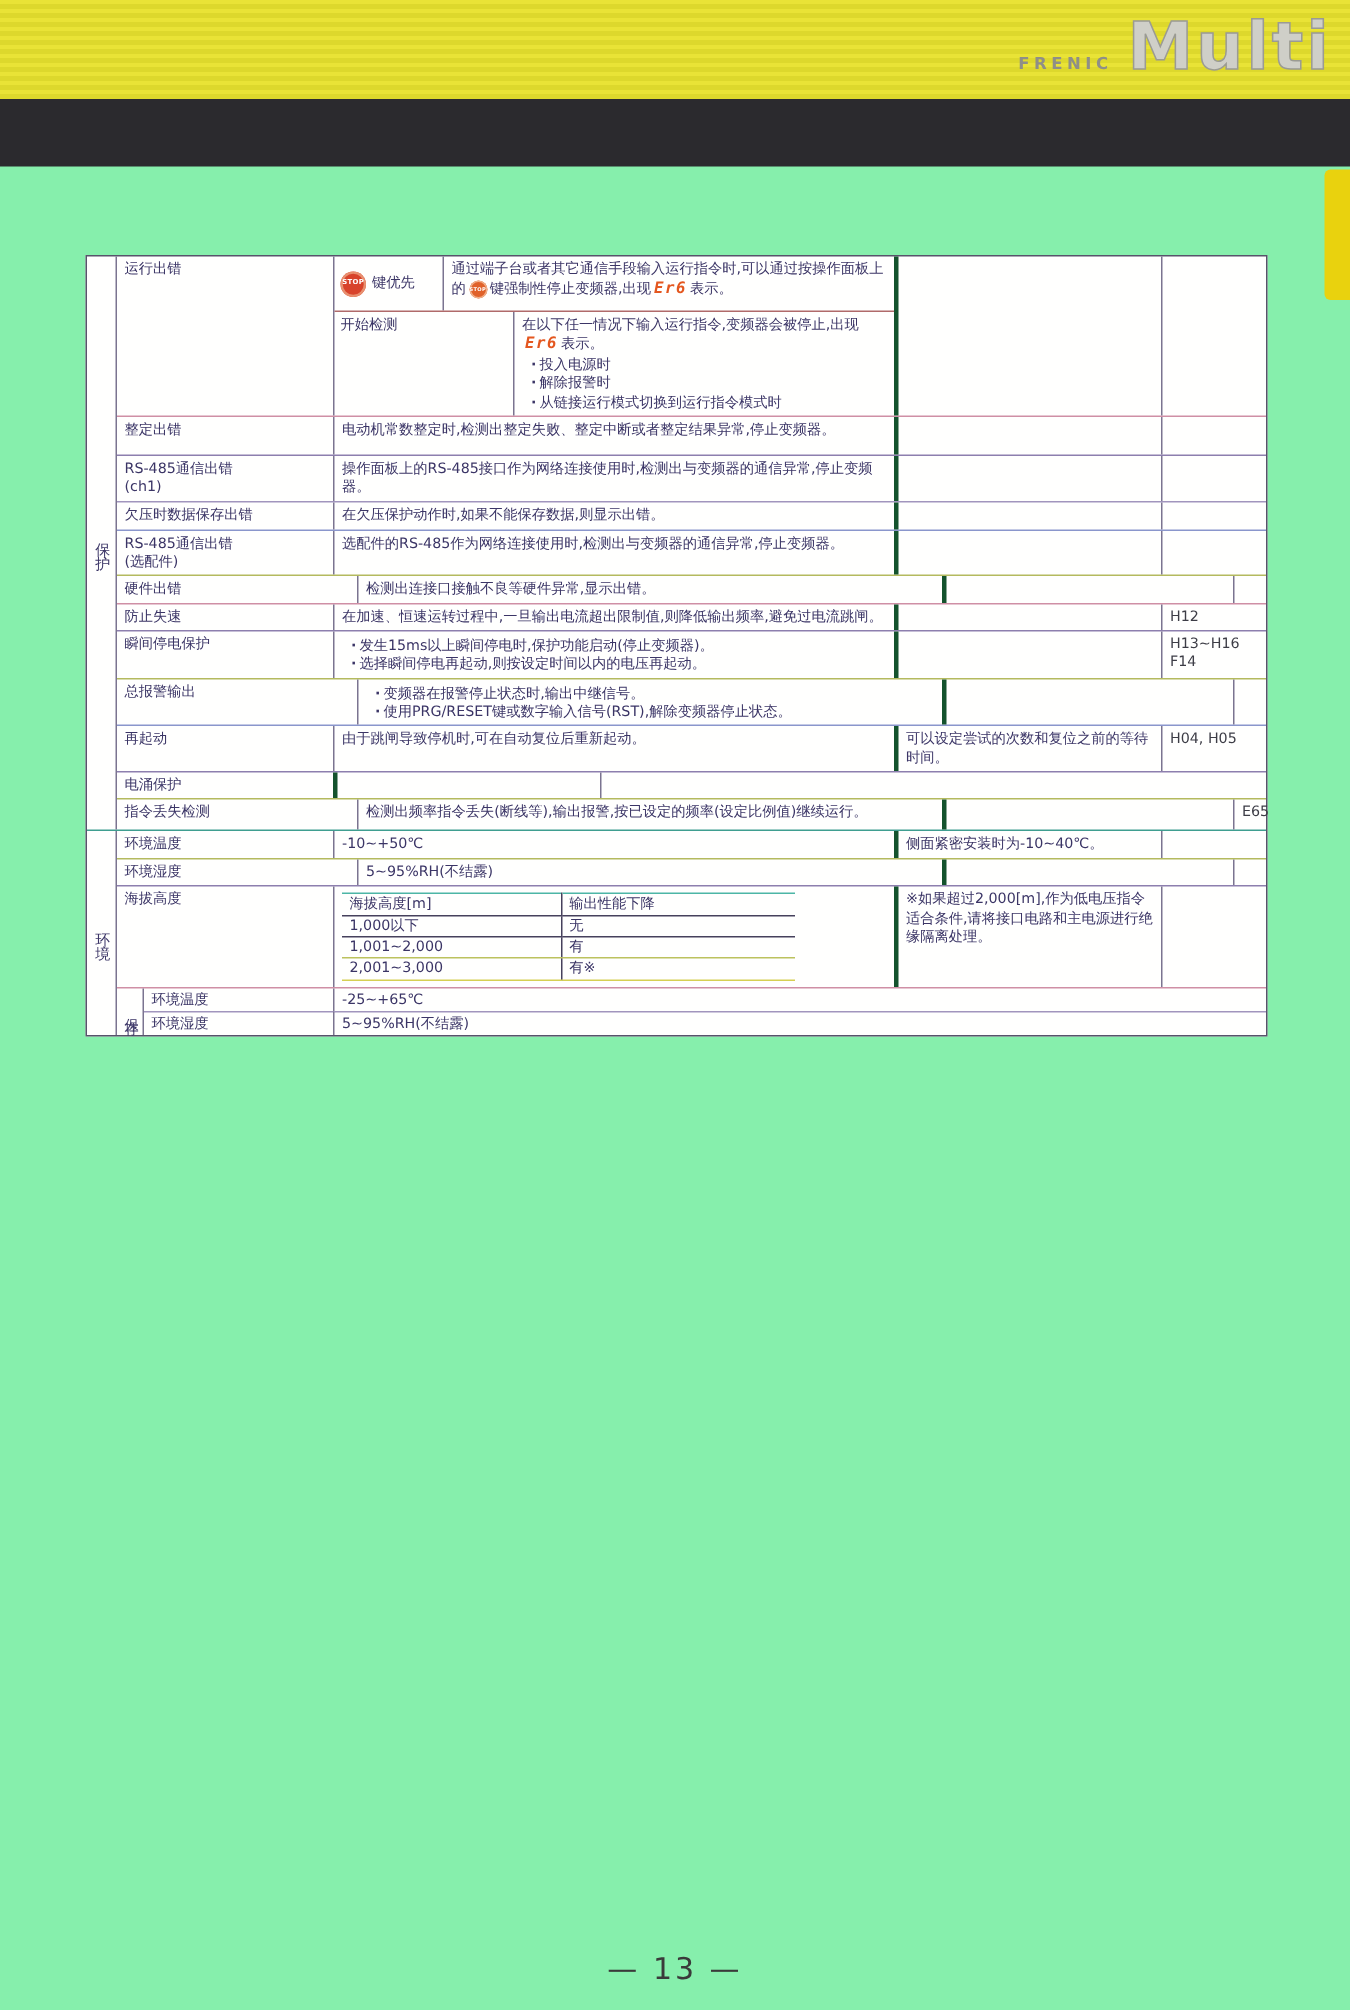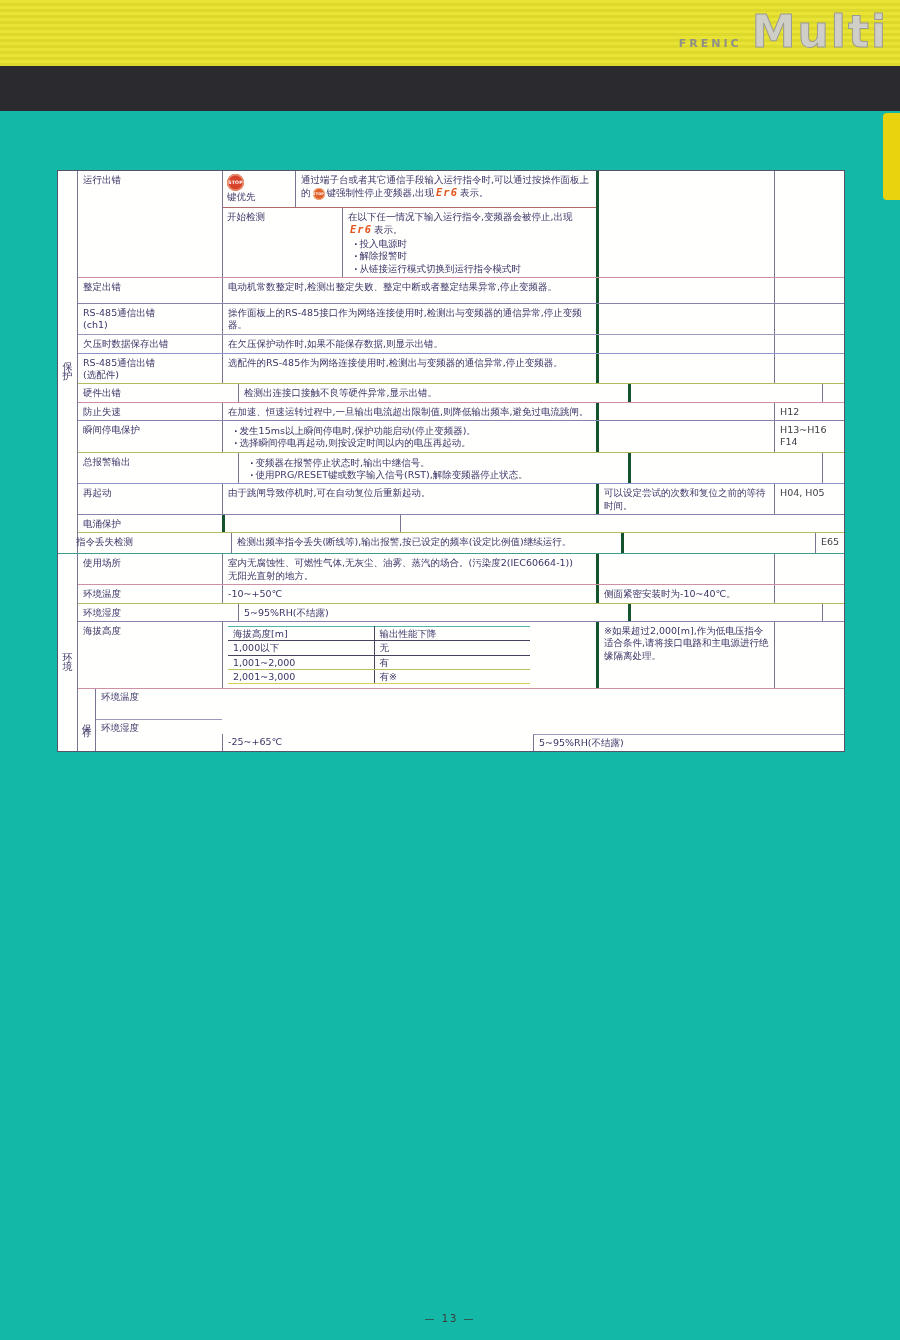--- a/index.html
+++ b/index.html
@@ -1,19 +1,19 @@
 <!DOCTYPE html>
 <html><head>
 <meta charset="utf-8">
 <style>
   * { box-sizing: border-box; }
   html,body { margin:0; padding:0; background:#e9e8e4; }
   .page {
     position:relative; width:900px; height:1340px; margin:0 auto;
-    background:#14b8a6; overflow:hidden;
+    background:#86efac; overflow:hidden;
     font-family:"DejaVu Sans","Liberation Sans",sans-serif;
     color:#3b3566;
   }
   
   .band-yellow {
     position:absolute; top:0; left:0; width:100%; height:66px;
     background:repeating-linear-gradient(180deg,#e9e336 0 3px,#ddd82c 3px 6px);
   }
   .brand { position:absolute; top:10px; right:12px; display:flex; align-items:baseline; gap:10px; }
   .brand-prefix { font-size:11px; font-weight:bold; letter-spacing:3px; color:#8f8f87; }
@@ -34,21 +34,21 @@
   }
   .section { display:flex; }
   .section + .section { border-top:1.4px solid #3f9e90; }
   .sec-label {
     width:20px; flex:0 0 20px; border-right:1px solid #7b7490;
     display:flex; align-items:center; justify-content:center;
     writing-mode:vertical-lr; letter-spacing:8px; font-size:10px;
   }
   .sec-body { flex:1 1 auto; min-width:0; }
   .row { display:flex; align-items:stretch; }
-  .row + .row { border-top:1px solid #a195bd;justify-content:flex-end; }
+  .row + .row { border-top:1px solid #a195bd; }
   .c { padding:3px 5px 2px; }
   .cl { flex:0 0 144px; width:144px; }
   .cd { flex:0 0 374px; width:374px; border-left:1px solid #7b7490; }
   .cn { flex:0 0 178px; width:178px; border-left:3px solid #14532d; }
   .cc { flex:1 1 auto; border-left:1px solid #7b7490; color:#3d3d46; }
   .cd-wide { flex:0 0 552px; width:552px; border-left:1px solid #7b7490; }
   
   .mid { flex:0 0 374px; width:374px; display:flex; flex-direction:column; border-left:1px solid #7b7490; }
   .subrow { display:flex; flex:1 1 auto; }
   .subrow + .subrow { border-top:1px solid #b06a6a;gap:47px; }
@@ -56,21 +56,21 @@
   .c-sd  { flex:1 1 auto; border-left:1px solid #7b7490; padding:3px 5px 2px; }
   
   .store-label {
     width:18px; flex:0 0 18px; border-right:1px solid #7b7490;
     display:flex; align-items:center; justify-content:center;
     writing-mode:vertical-lr; letter-spacing:3px; font-size:9.5px;
   }
   .store-rows { flex:0 0 126px; width:126px; display:flex; flex-direction:column; }
   .store-rows > div { flex:1; padding:2px 5px 1px; }
   .store-rows > div + div { border-top:1px solid #a195bd; }
-  .store-desc { display:flex; flex-direction:row; flex:1 1 auto;margin-top:45px; }
+  .store-desc { display:flex; flex-direction:column; flex:1 1 auto; }
   .store-desc > .sd { flex:1; padding:2px 5px 1px; border-left:1px solid #7b7490; }
   .store-desc > .sd + .sd { border-top:1px solid #a195bd; }
   .cl-wrap { display:flex; flex:0 0 144px; width:144px; padding:0; }
   
   .t-pink  { border-top-color:#cf8fa5 !important; }
   .t-olive { border-top-color:#b4ba5e !important;gap:16px; }
   .t-blue  { border-top-color:#8a96cc !important; }
   .t-purp  { border-top-color:#8d7fae !important; }
   
   .r-run1{min-height:36px}.r-run2{min-height:54px}.r-tune{min-height:26px}
@@ -89,34 +89,34 @@
     background:#d8432b; color:#fff; font-size:4.6px; font-weight:bold;
     letter-spacing:.2px; vertical-align:middle; margin-right:4px; flex:0 0 auto;
     box-shadow:inset 0 0 0 1.5px #e8906f;
   }
   .stop-badge.sm { width:12px; height:12px; font-size:3.4px; margin:0 2px;
     background:#e0622a; box-shadow:inset 0 0 0 1px #f0b089; }
   .seg {
     color:#e4571f; font-family:"DejaVu Sans Mono","Liberation Mono",monospace;
     font-weight:bold; font-style:italic; letter-spacing:1px; font-size:10.5px; padding:0 2px;
   }
-  .sublabel-line { display:flex; align-items:flex-start;flex-direction:column; }
+  .sublabel-line { display:flex; align-items:center; }
   
   .alt-table { width:302px; border-collapse:collapse; margin:1px 0 2px; border-top:1px solid #4db6a6; }
   .alt-table td { padding:1px 5px 0; font-size:9.5px; }
   .alt-table td:first-child { width:146px; border-right:1px solid #46415c; }
   .alt-h  td { border-bottom:1px solid #46415c;margin-left:28px; }
   .alt-r0 td { border-bottom:1px solid #46415c; }
   .alt-r1 td { border-bottom:1px solid #bcc25e; }
   .alt-r2 td { border-bottom:1px solid #d6cf52; }
   .code2 { display:block; }
   
   .page-num {
     position:absolute; bottom:16px; left:0; width:100%;
-    text-align:center; font-size:10px; color:#3a3a3a; letter-spacing:2px;
+    text-align:center; font-size:20px; color:#3a3a3a; letter-spacing:2px;
   }
 </style>
 </head>
 <body>
 
 <div class="page">
 
   <div class="band-yellow">
     <div class="brand">
       <span class="brand-prefix">FRENIC</span>
@@ -255,29 +255,20 @@
           <div class="c cc">E65</div>
         </div>
 
       </div>
     </div>
 
     <div class="section">
       <div class="sec-label">环境</div>
       <div class="sec-body">
 
-        <div class="row r-site">
-          <div class="c cl">使用场所</div>
-          <div class="c cd">
-            <div>室内无腐蚀性、可燃性气体,无灰尘、油雾、蒸汽的场合。(污染度2(IEC60664-1))</div>
-            <div>无阳光直射的地方。</div>
-          </div>
-          <div class="c cn"></div>
-          <div class="c cc"></div>
-        </div>
 
         <div class="row r-temp t-pink">
           <div class="c cl">环境温度</div>
           <div class="c cd">-10~+50℃</div>
           <div class="c cn">侧面紧密安装时为-10~40℃。</div>
           <div class="c cc"></div>
         </div>
 
         <div class="row r-hum t-olive">
           <div class="c cl">环境湿度</div>

